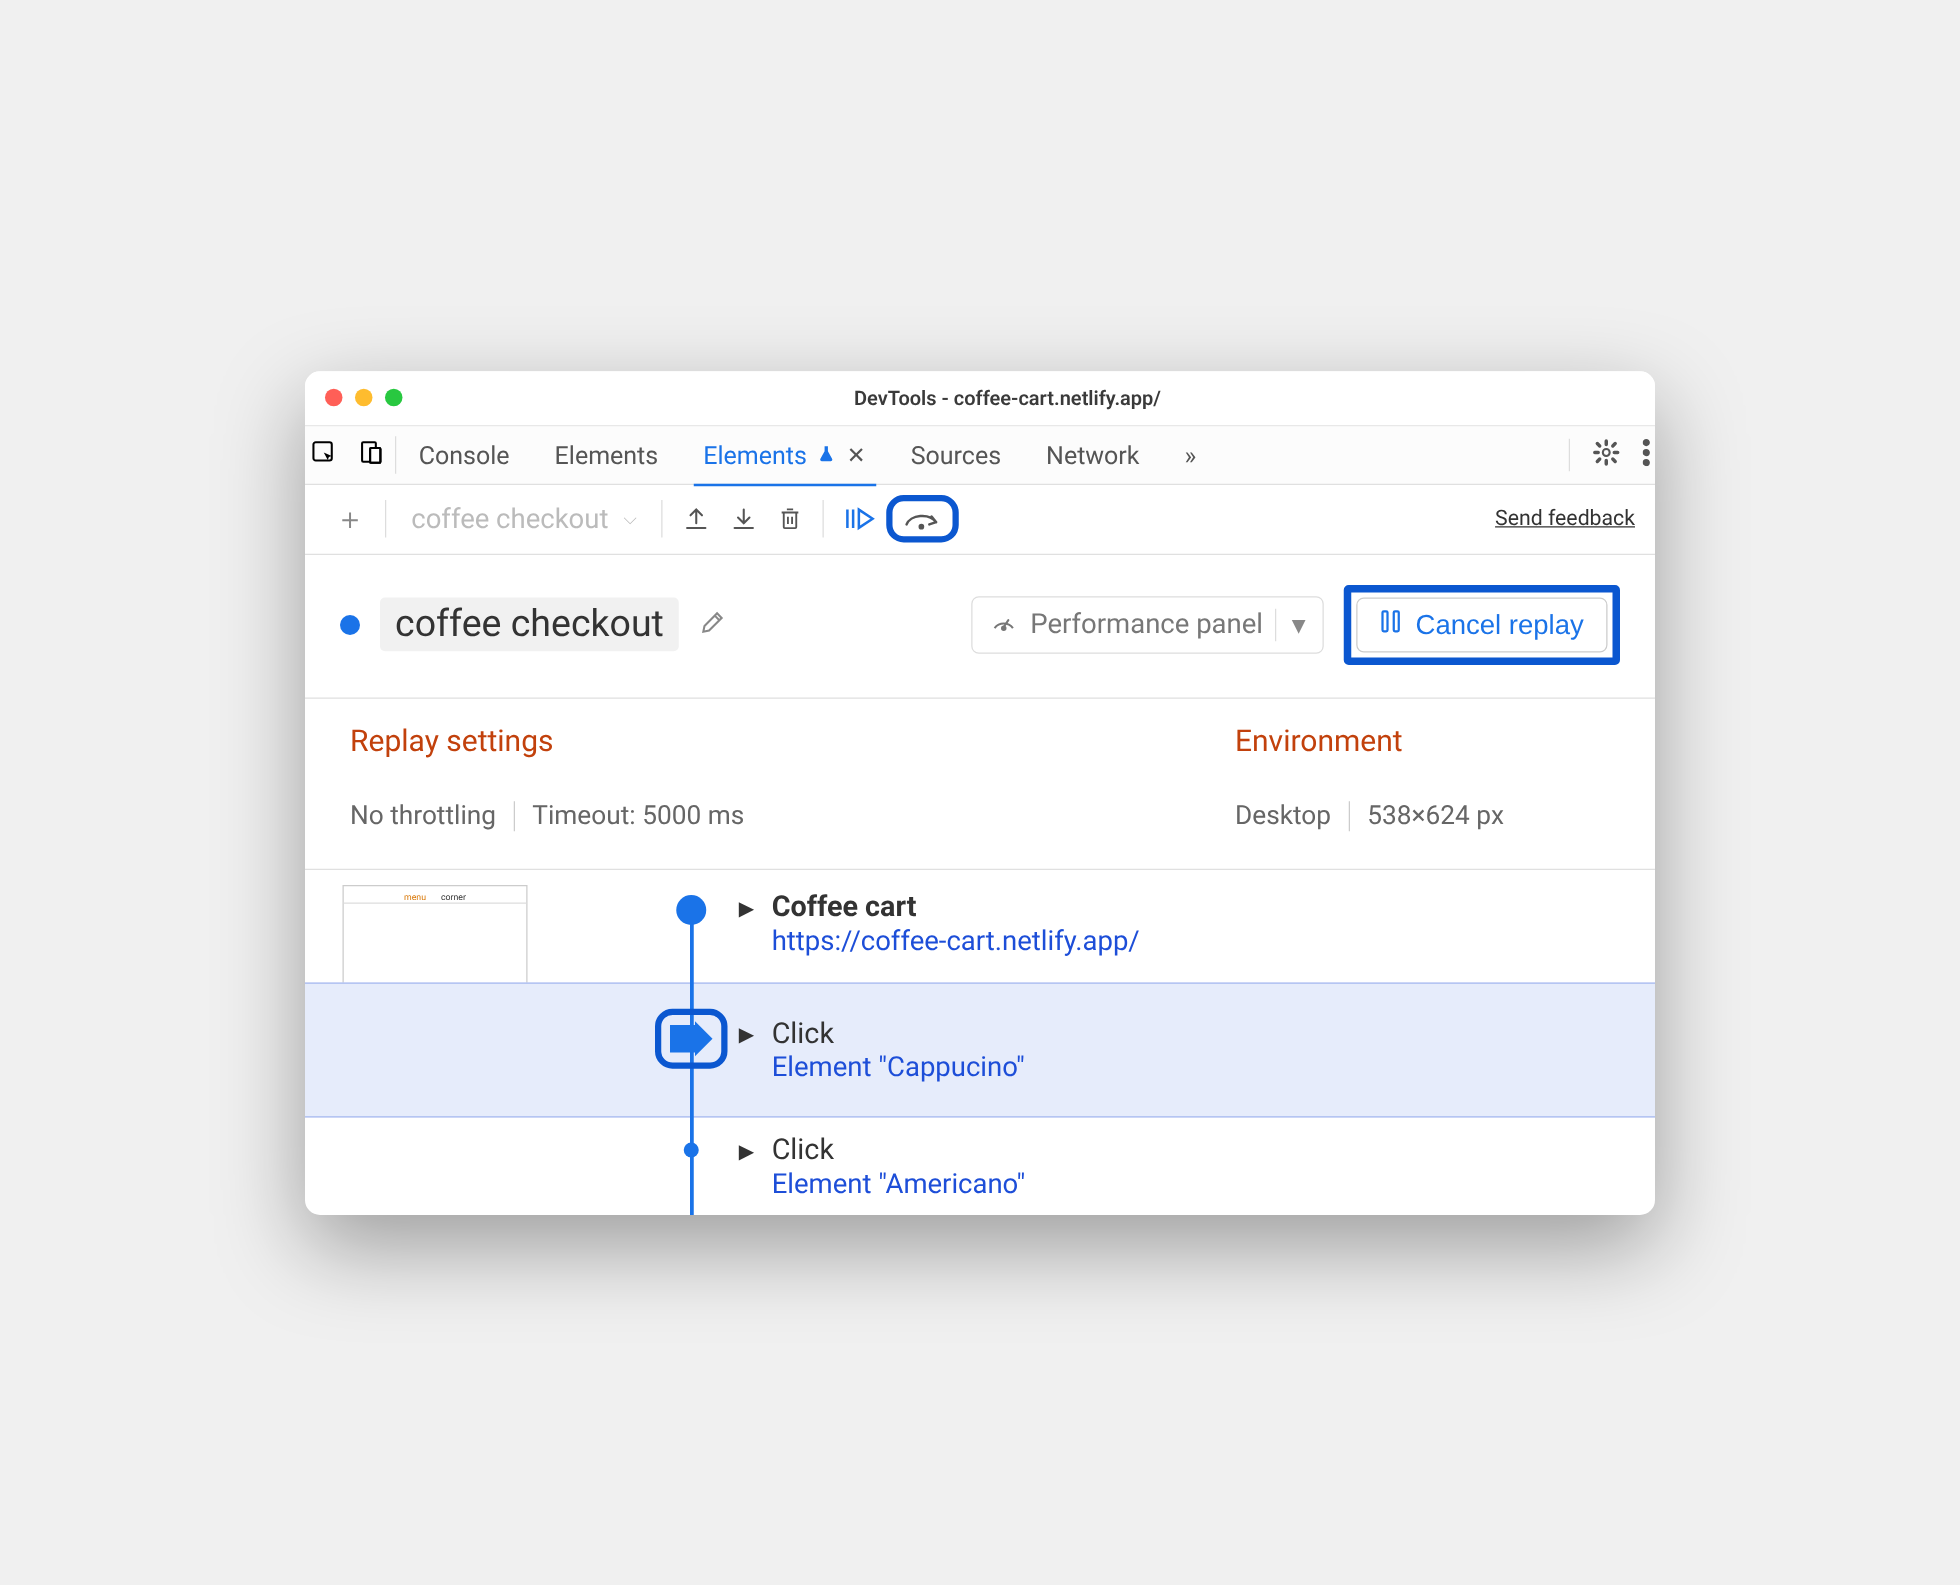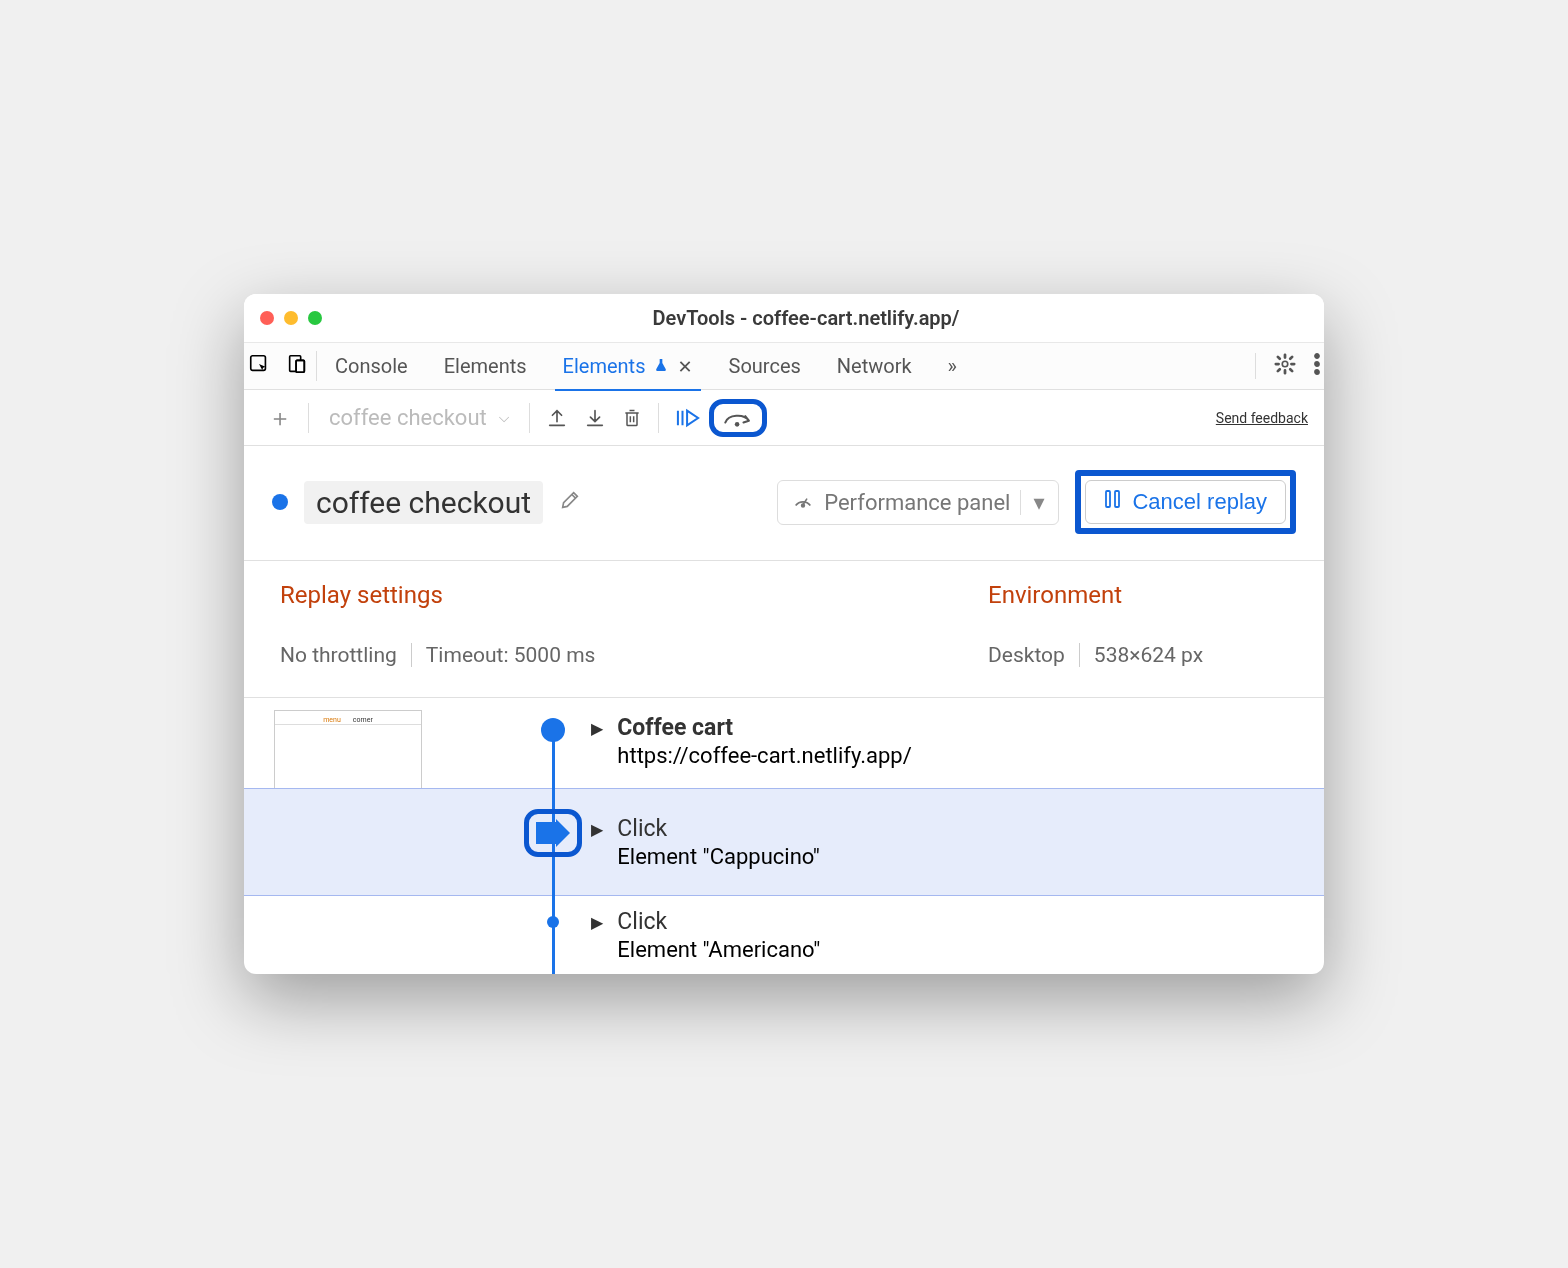--- a/index.html
+++ b/index.html
@@ -4,38 +4,38 @@
   <style>
     * { margin: 0; padding: 0; box-sizing: border-box; }
     body { font-family: -apple-system, BlinkMacSystemFont, "Segoe UI", Roboto, sans-serif; background: #f0f0f0; display: flex; justify-content: center; align-items: center; min-height: 100vh; padding: 40px; }
     .window { width: 1080px; background: #fff; border-radius: 12px; box-shadow: 0 25px 70px rgba(0,0,0,0.35); overflow: hidden; }
     .titlebar { display: flex; align-items: center; padding: 12px 16px; background: #fff; }
     .traffic { display: flex; gap: 10px; }
     .dot { width: 14px; height: 14px; border-radius: 50%; }
     .dot.red { background: #ff5f57; }
     .dot.yellow { background: #febc2e; }
     .dot.green { background: #28c840; }
-    .title-text { flex: 1; text-align: center; font-size: 20px; font-weight: 600; color: #3a3a3a; padding-right: 50px; margin-left: 32px; }
+    .title-text { flex: 1; text-align: center; font-size: 16px; font-weight: 600; color: #3a3a3a; padding-right: 50px; margin-left: 32px; }
     .tabbar { display: flex; align-items: center; padding: 0 4px; border-top: 1px solid #e8e8e8; border-bottom: 1px solid #e0e0e0; background: #fcfcfc; height: 48px; }
     .tool-icons { display: flex; gap: 16px; align-items: center; padding-right: 8px; border-right: 1px solid #ddd; height: 30px; }
     .tabs { display: flex; align-items: center; flex: 1; }
     .tab { padding: 12px 18px; font-size: 20px; color: #555; cursor: pointer; display: flex; align-items: center; gap: 8px; position: relative; }
     .tab.active { color: #1a73e8; }
     .tab.active::after { content: ""; position: absolute; bottom: -1px; left: 10px; right: 10px; height: 2px; background: #1a73e8; }
     .tab .close-x { color: #555; font-size: 18px; }
     .tab-right { display: flex; align-items: center; gap: 18px; color: #555; }
     .toolbar { display: flex; align-items: center; padding: 6px 16px; border-bottom: 1px solid #e0e0e0; height: 56px; }
     .toolbar .plus { color: #888; font-size: 24px; padding: 0 8px; }
     .toolbar .divider { width: 1px; height: 30px; background: #ddd; margin: 0 8px; }
     .rec-select { color: #bbb; font-size: 22px; padding: 0 12px; flex: 0 0 auto; display: flex; align-items: center; gap: 12px; }
     .rec-select .chev { font-size: 14px; color: #bbb; }
     .tool-btn { padding: 4px 8px; color: #555; display: flex; align-items: center; justify-content: center; }
     .tool-btn svg { display: block; }
     .highlight-box { border: 5px solid #0b57d0; border-radius: 14px; padding: 2px 6px; display: flex; align-items: center; }
-    .toolbar-right { margin-left: auto; font-size: 14px; color: #333; text-decoration: underline; }
+    .toolbar-right { margin-left: auto; font-size: 17px; color: #333; text-decoration: underline; }
     .header-row { display: flex; align-items: center; padding: 24px 28px 26px; gap: 16px; }
     .status-dot { width: 16px; height: 16px; border-radius: 50%; background: #1a73e8; }
     .rec-name { font-size: 30px; color: #333; background: #f1f1f1; padding: 4px 12px; border-radius: 4px; }
     .edit-icon { color: #888; }
     .perf-select { margin-left: auto; display: flex; align-items: center; gap: 10px; border: 1px solid #ddd; border-radius: 6px; padding: 8px 14px; color: #777; font-size: 22px; }
     .perf-chev { border-left: 1px solid #ddd; padding-left: 12px; color: #888; }
     .cancel-wrap { border: 6px solid #0b57d0; border-radius: 4px; padding: 4px; }
     .cancel-btn { display: flex; align-items: center; gap: 10px; border: 1px solid #ccc; border-radius: 6px; padding: 8px 18px; color: #1a73e8; font-size: 22px; font-weight: 500; background: #fff; }
     .sep { height: 1px; background: #e0e0e0; }
     .settings-row { display: flex; padding: 20px 36px 30px; }
@@ -50,21 +50,21 @@
     .timeline { margin-left: 285px; position: relative; }
     .step { display: flex; align-items: flex-start; gap: 14px; padding: 12px 0; position: relative; }
     .step-marker { width: 48px; display: flex; justify-content: center; position: relative; z-index: 2; }
     .marker-dot-lg { width: 24px; height: 24px; border-radius: 50%; background: #1a73e8; margin-top: 4px; }
     .marker-dot-sm { width: 12px; height: 12px; border-radius: 50%; background: #1a73e8; margin-top: 8px; }
     .marker-arrow-wrap { border: 5px solid #0b57d0; border-radius: 14px; padding: 8px 7px 8px 9px; margin-top: -6px; display: flex; align-items: center; }
     .step-disclosure { color: #333; font-size: 16px; margin-top: 5px; }
     .step-body { padding-right: 24px; }
     .step-title { font-size: 23px; color: #333; }
     .step-title.bold { font-weight: 700; }
-    .step-sub { font-size: 22px; color: #000000; margin-top: 2px; }
+    .step-sub { font-size: 22px; color: #1d4ed8; margin-top: 2px; }
     .line { position: absolute; left: 308px; top: 24px; bottom: 0; width: 3px; background: #1a73e8; z-index: 1; }
     .step-row { position: relative; }
     .step-row.current { background: #e6ecfb; border-top: 1px solid #a5b8f0; border-bottom: 1px solid #a5b8f0; }
     .step-row.current .step { padding: 26px 0; }
     svg { stroke: currentColor; fill: none; stroke-width: 1.8; }
     .arrow-shape { width: 0; height: 0; position: relative; }
     .arrow-shape::before { content: ""; position: absolute; left: -2px; top: 0; width: 20px; height: 22px; background: #1a73e8; }
     .arrow-shape::after { content: ""; position: absolute; left: 18px; top: -3px; border-left: 14px solid #1a73e8; border-top: 14px solid transparent; border-bottom: 14px solid transparent; }
     .step-row.top-pad { padding-top: 4px; padding-bottom: 8px; }
   </style>

